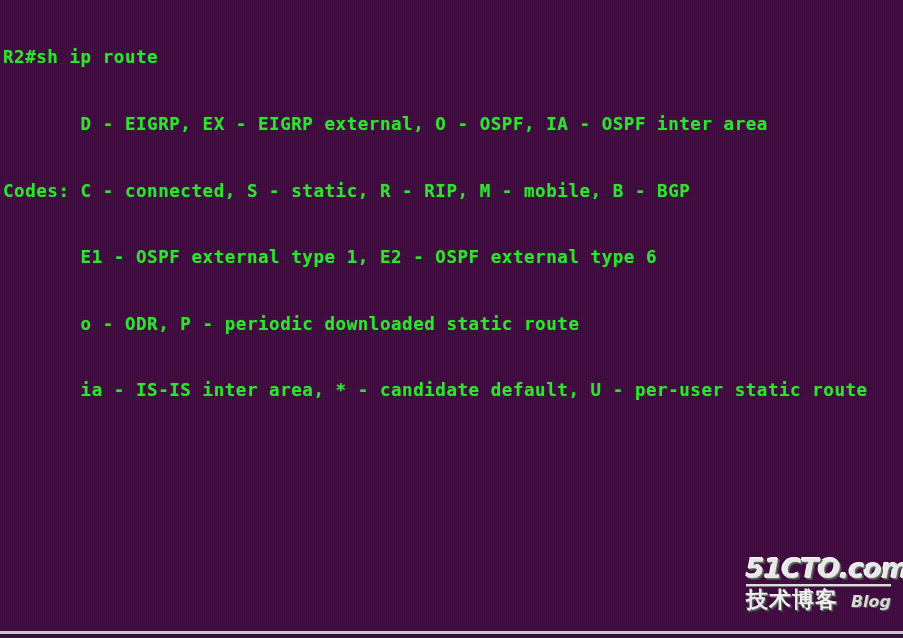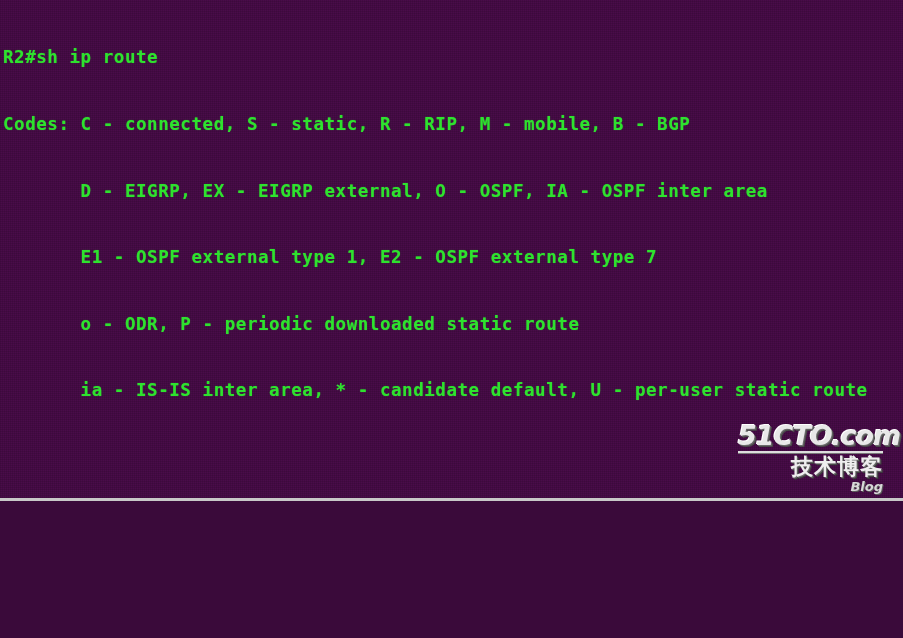--- a/index.html
+++ b/index.html
@@ -3,21 +3,21 @@
 <meta charset="utf-8">
 <style>
   html, body {
     margin: 0;
     padding: 0;
     background: #3a0a3a;
   }
   #terminal {
     position: relative;
     width: 903px;
-    height: 501px;
+    height: 634px;
     box-sizing: border-box;
     background-color: #4a0c4a;
     background-image:
       repeating-linear-gradient(0deg, rgba(0,0,0,0.10) 0 1px, rgba(255,255,255,0.0) 1px 2px),
       repeating-linear-gradient(90deg, rgba(0,0,0,0.10) 0 1px, rgba(255,255,255,0.0) 1px 2px);
     overflow: hidden;
     border-bottom: 3px solid #c8c8c8;
   }
   #screen {
     position: absolute;
@@ -35,21 +35,21 @@
   }
   .line {
     display: block;
     height: 22.2px;
     white-space: pre;
   }
   .line.blank { color: transparent; }
   
   #watermark {
     position: absolute;
-    right: 20px;
+    right: 12px;
     bottom: 10px;
     width: 145px;
     height: 66px;
     pointer-events: none;
     user-select: none;
   }
   #watermark .wm-top {
     font-family: "DejaVu Sans", "Liberation Sans", sans-serif;
     font-size: 27px;
     font-weight: 700;
@@ -65,54 +65,53 @@
   #watermark .wm-rule {
     height: 2px;
     background: #dddddd;
     margin: 1px 0 2px 0;
     box-shadow: 0 1px 0 #777;
   }
   #watermark .wm-bottomrow {
     display: flex;
     align-items: flex-end;
     justify-content: space-between;
-    flex-direction: column;
   }
   #watermark .wm-cn {
     font-family: "DejaVu Sans", "Liberation Sans", sans-serif;
     font-size: 22px;
     font-weight: 700;
     color: #eeeeee;
     text-shadow:
       1px 1px 0 #6b6b6b,
       2px 2px 0 #3d3d3d;
     letter-spacing: 1px;
     line-height: 24px;
   }
   #watermark .wm-blog {
     font-family: "DejaVu Sans", "Liberation Sans", sans-serif;
-    font-size: 13px;
+    font-size: 16px;
     font-weight: 700;
     font-style: italic;
     color: #d8d8d8;
     text-shadow: 1px 1px 0 #5a5a5a;
     line-height: 16px;
     padding-bottom: 2px;
   }
 </style>
 </head>
 <body>
 
 <div id="terminal">
 
   <div id="screen">
     <span class="line">R2#sh ip route</span>
+    <span class="line">       D - EIGRP, EX - EIGRP external, O - OSPF, IA - OSPF inter area</span>
     <span class="line">Codes: C - connected, S - static, R - RIP, M - mobile, B - BGP</span>
-    <span class="line">       D - EIGRP, EX - EIGRP external, O - OSPF, IA - OSPF inter area</span>
-    <span class="line">       E1 - OSPF external type 1, E2 - OSPF external type 7</span>
+    <span class="line">       E1 - OSPF external type 1, E2 - OSPF external type 6</span>
     <span class="line">       o - ODR, P - periodic downloaded static route</span>
     <span class="line">       ia - IS-IS inter area, * - candidate default, U - per-user static route</span>
     <span class="line blank"></span>
     
     
     
     
     
     
     

